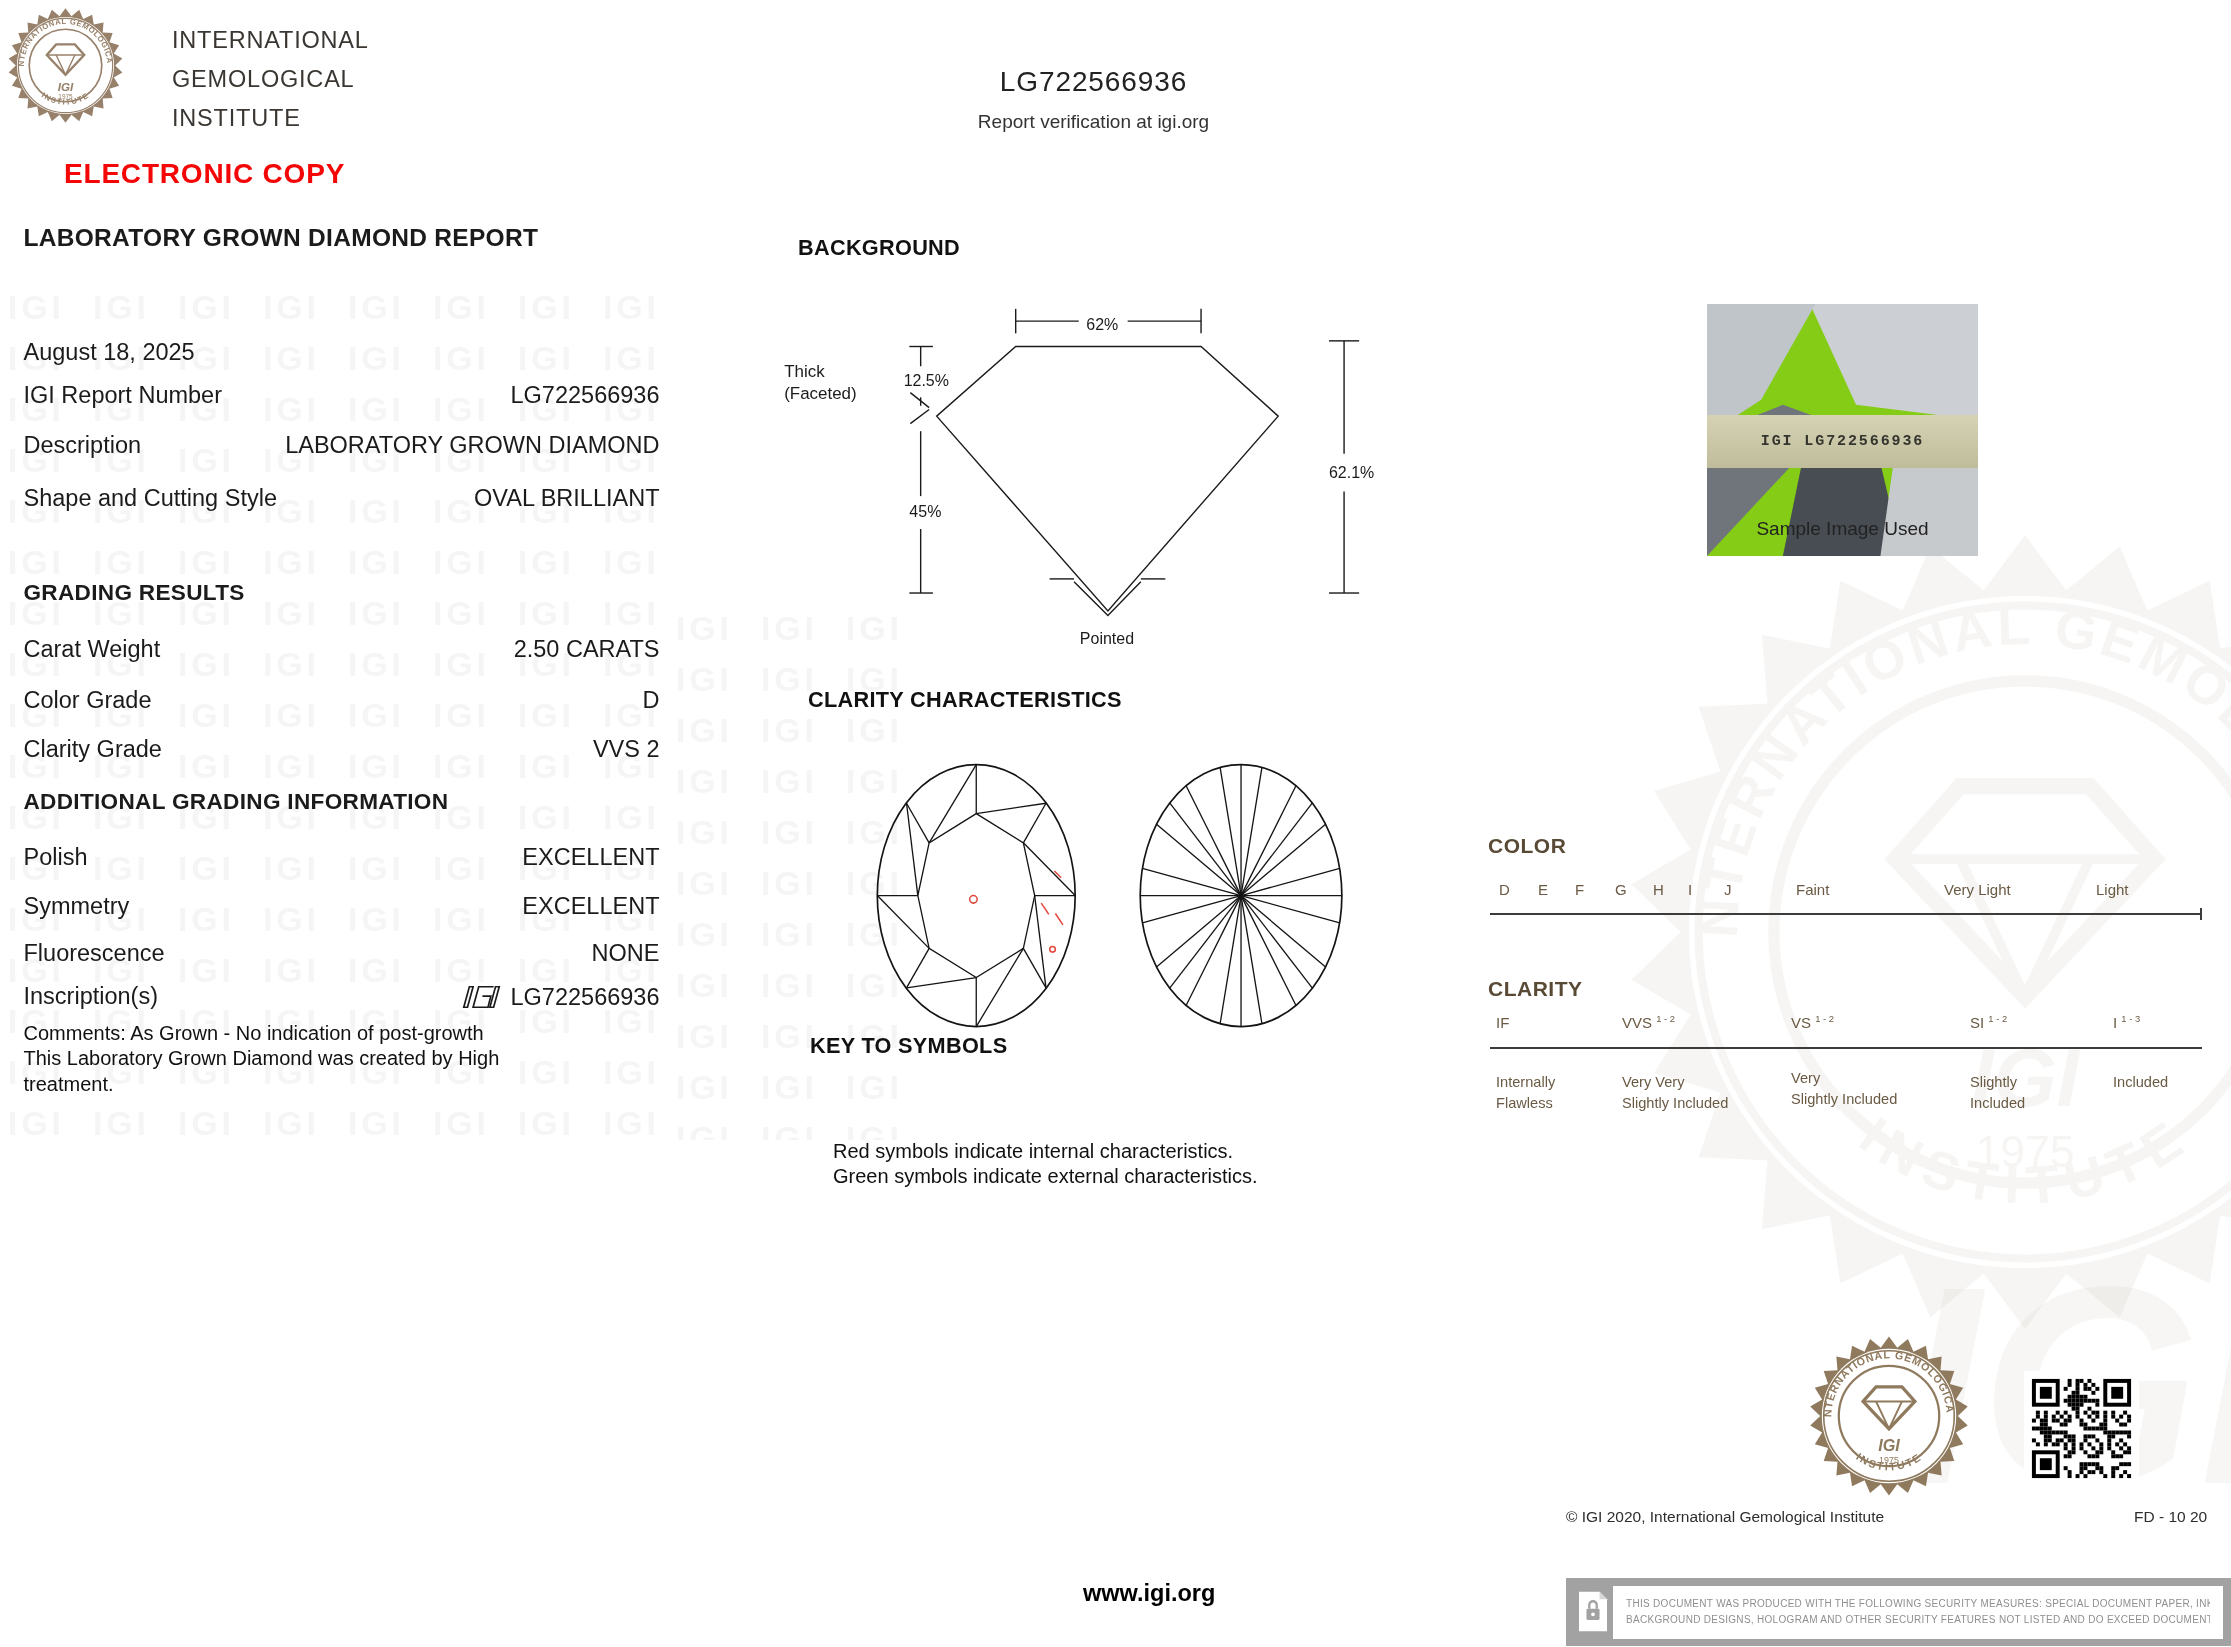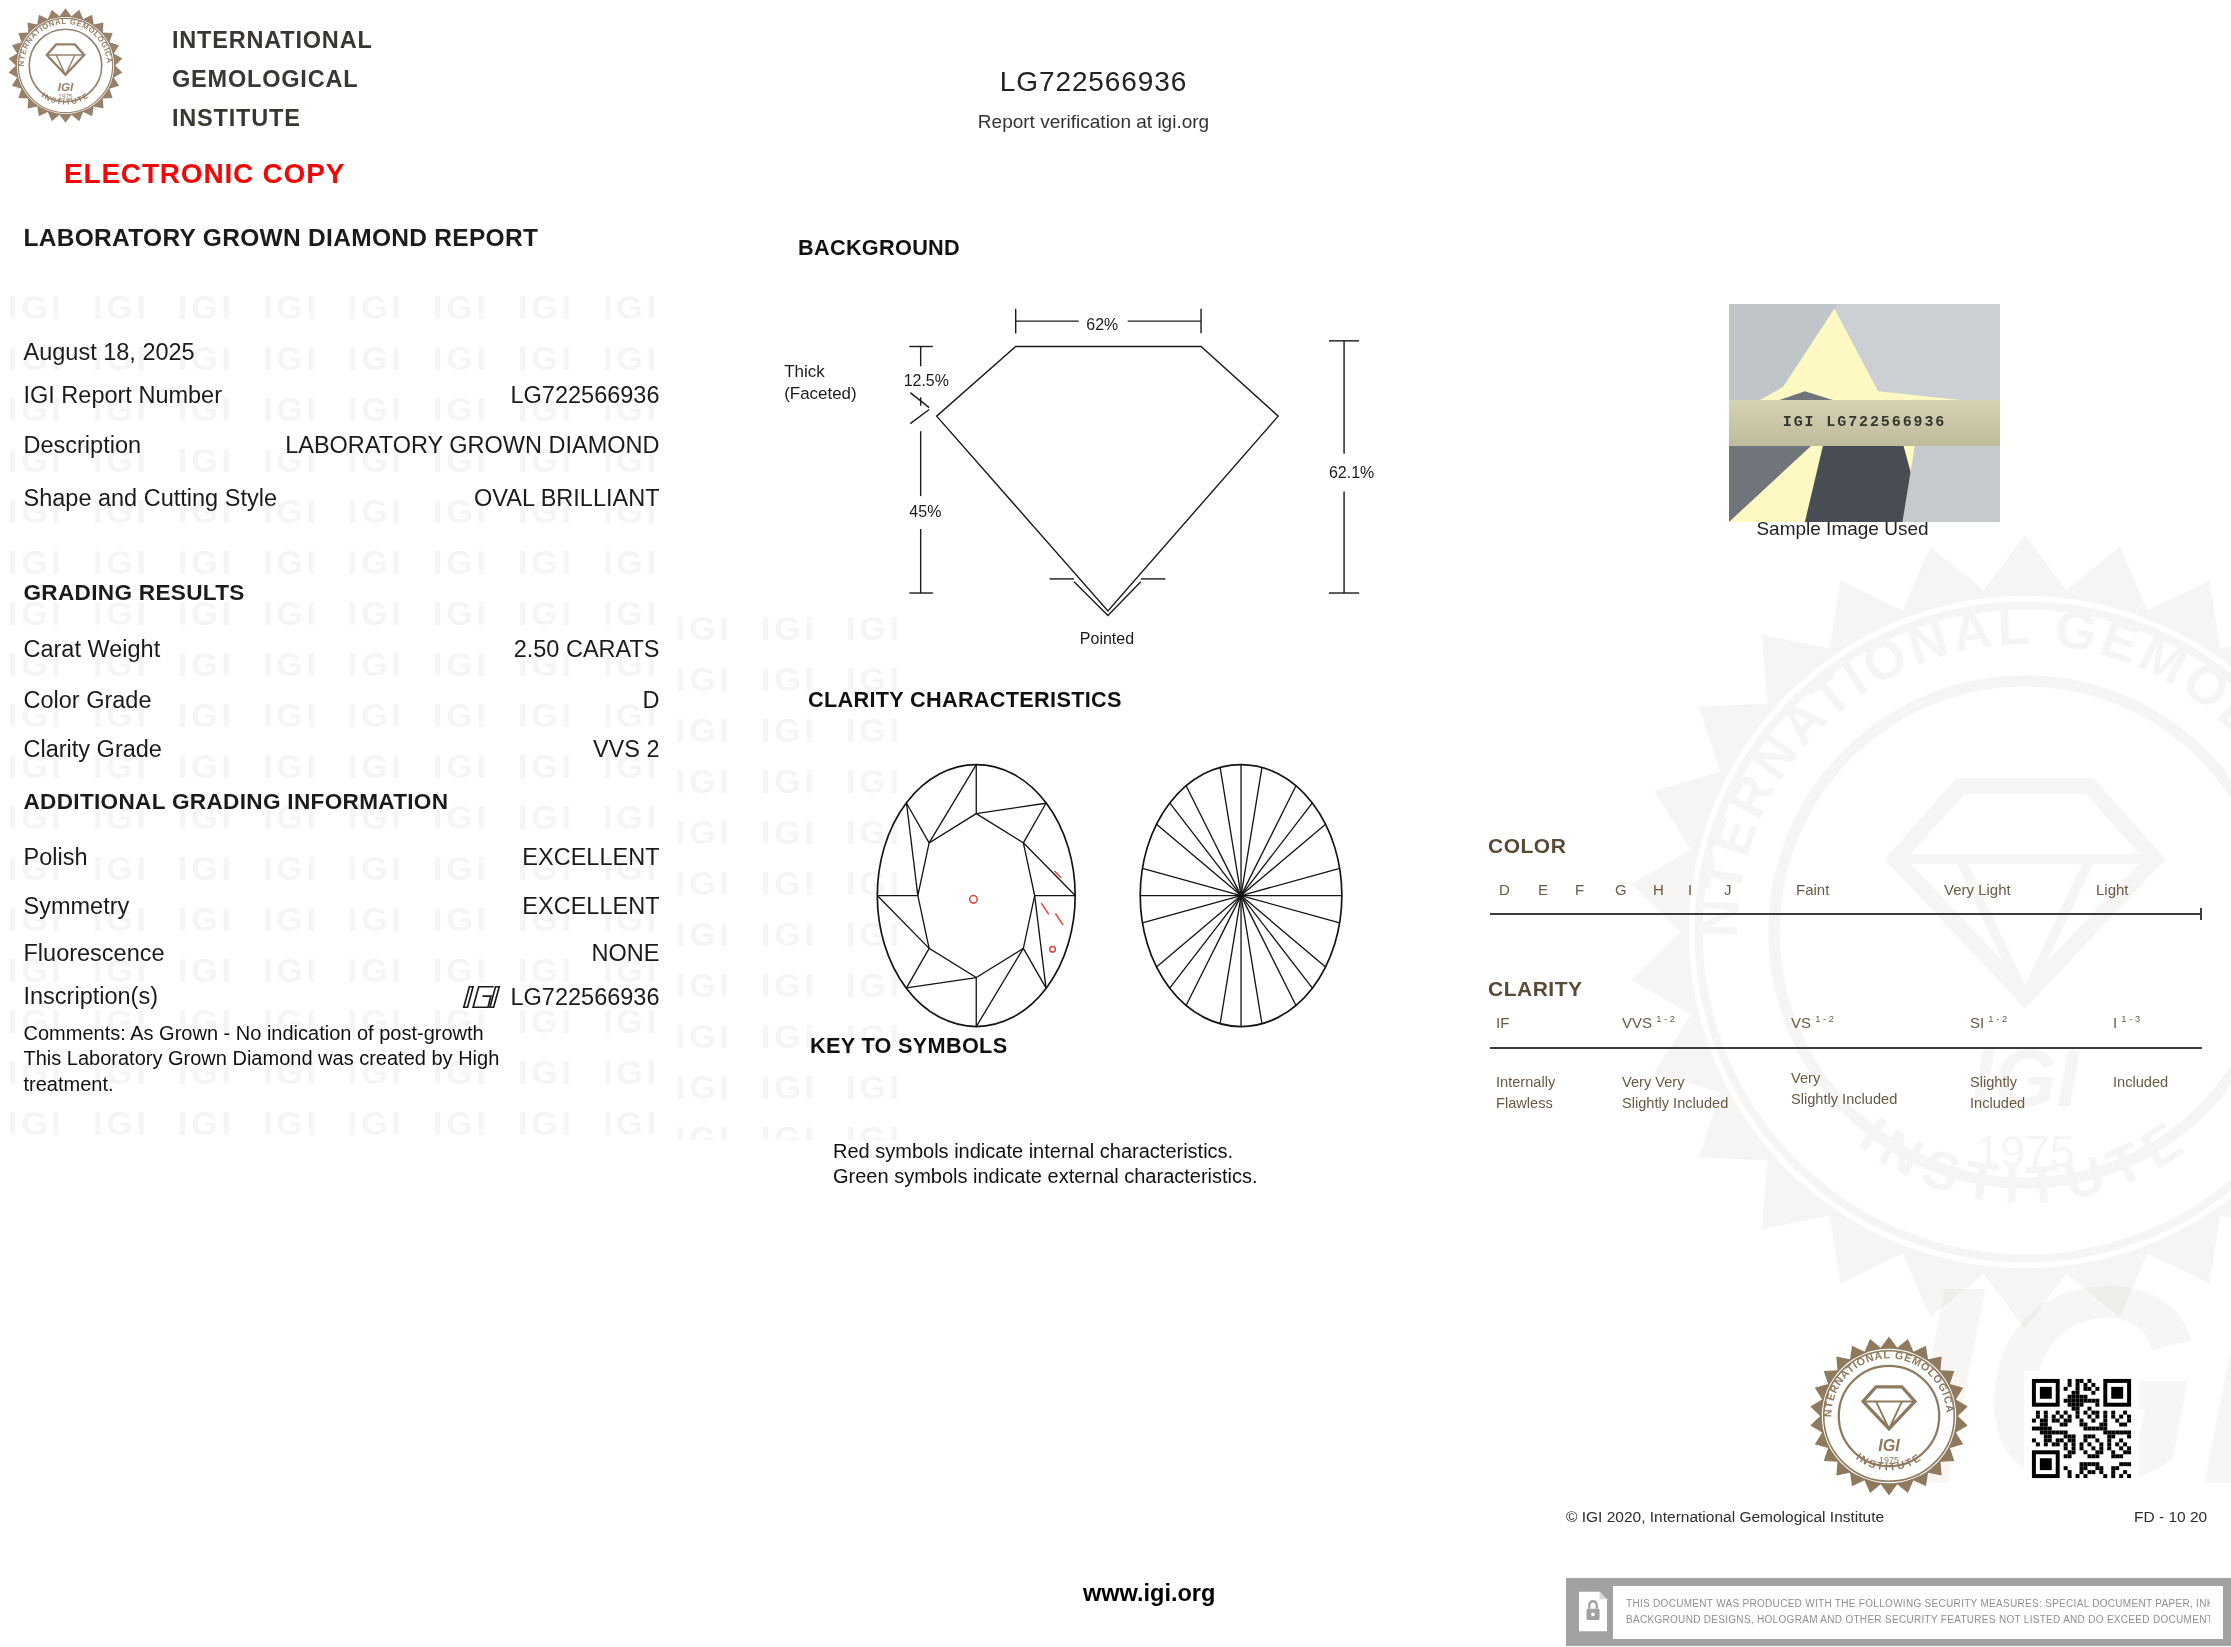--- a/index.html
+++ b/index.html
@@ -6,41 +6,41 @@
   #page{position:relative;width:2232px;height:1648px;background:#fff;overflow:hidden;
         font-family:"Liberation Sans",sans-serif;color:#1b1b1b;}
   .abs{position:absolute;}
   
   .wm-tile{position:absolute;overflow:hidden;opacity:.05;color:#4a4a4a;font-weight:bold;
            font-size:34px;line-height:51px;word-spacing:15px;letter-spacing:3.8px;
            transform:rotate(0.001deg);pointer-events:none;z-index:0;}
   .wm-big{position:absolute;pointer-events:none;z-index:0;}
   .content{z-index:2;}
   
-  .brand{position:absolute;left:172px;top:21px;font-size:23.5px;font-weight:bold;
+  .brand{position:absolute;left:172px;top:21px;font-size:23.5px;font-weight:normal;
          line-height:39px;letter-spacing:0.8px;color:#3a3632;}
   .ecopy{position:absolute;left:64px;top:158px;font-size:28px;font-weight:bold;
          color:#f40606;letter-spacing:0.8px;}
   .topnum{position:absolute;left:905px;top:66px;width:377px;text-align:center;
           font-size:28px;color:#222;letter-spacing:0.9px;}
   .topver{position:absolute;left:905px;top:111px;width:377px;text-align:center;
           font-size:19px;color:#333;}
   
   .ltitle{position:absolute;left:23.5px;top:224px;font-size:24.5px;font-weight:bold;letter-spacing:0.3px;}
   .lrow{position:absolute;left:23.5px;width:636px;display:flex;justify-content:space-between;
         font-size:23.5px;color:#1b1b1b;}
   .lrow .val{text-align:right;white-space:nowrap;}
   .lhead{position:absolute;left:23.5px;font-size:22.6px;font-weight:bold;letter-spacing:0.3px;}
   .comments{position:absolute;left:23.5px;top:1021px;width:621px;font-size:20px;line-height:25.4px;color:#111;}
   .insc-val{display:flex;align-items:center;gap:7.5px;}
   
   .chead{position:absolute;font-size:21.7px;font-weight:bold;letter-spacing:0.3px;color:#111;}
   .keylines{position:absolute;left:833px;top:1139px;font-size:20px;line-height:24.5px;color:#111;}
   
-  .photo{position:absolute;left:1707px;top:304px;width:271px;height:218px;background:#fef9c3;overflow:hidden;margin-left:22px;}
+  .photo{position:absolute;left:1707px;top:304px;width:271px;height:252px;background:#84cc16;overflow:hidden;}
   .photo>div{position:absolute;inset:0;}
   .ph-a{clip-path:polygon(38% 0,100% 0,100% 46%,55% 40%);background:#ccd0d4;}
   .ph-b{clip-path:polygon(0 0,40% 0,20% 38%,0 52%);background:#c0c5ca;}
   .ph-c{clip-path:polygon(0 52%,28% 40%,46% 47%,0 100%);background:#70757c;}
   .ph-d{clip-path:polygon(36% 58%,62% 54%,72% 100%,28% 100%);background:#484d54;}
   .ph-e{clip-path:polygon(70% 54%,100% 46%,100% 100%,64% 100%);background:#c6cacd;}
   .ph-band{top:44%!important;height:21%!important;inset:auto 0;left:0;right:0;position:absolute;
            background:linear-gradient(180deg,#d6d3b4,#bfbc9c);display:flex;align-items:center;justify-content:center;}
   .ph-ins{font-family:"Liberation Mono",monospace;font-size:15px;letter-spacing:1.9px;color:#35352f;font-weight:bold;}
   .caption{position:absolute;left:1707px;top:518px;width:271px;text-align:center;font-size:19px;color:#222;}

